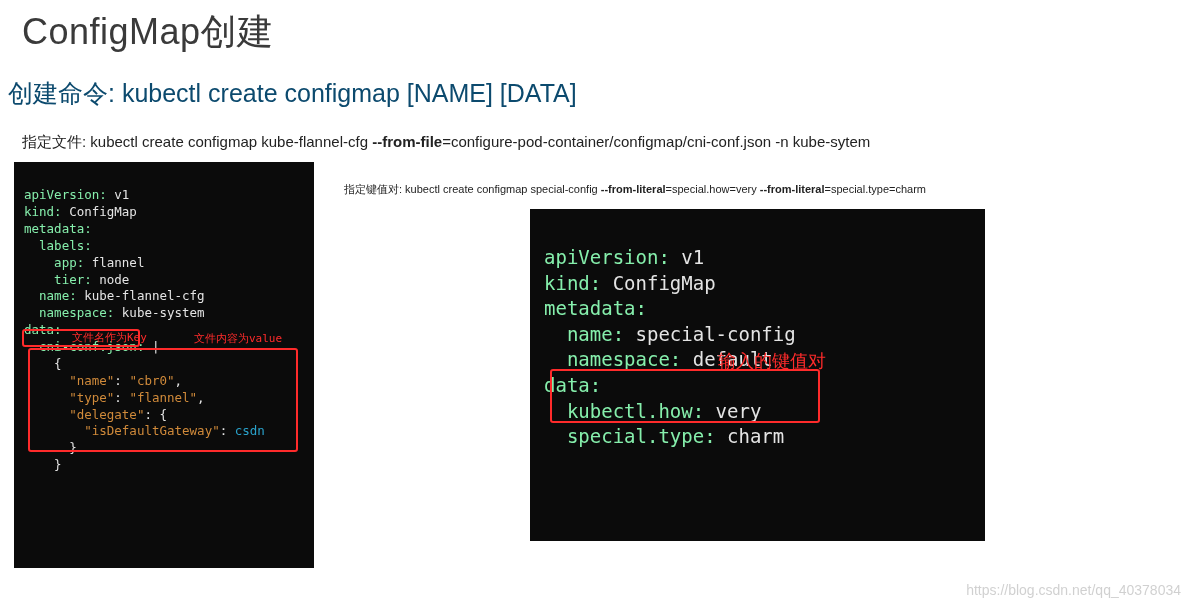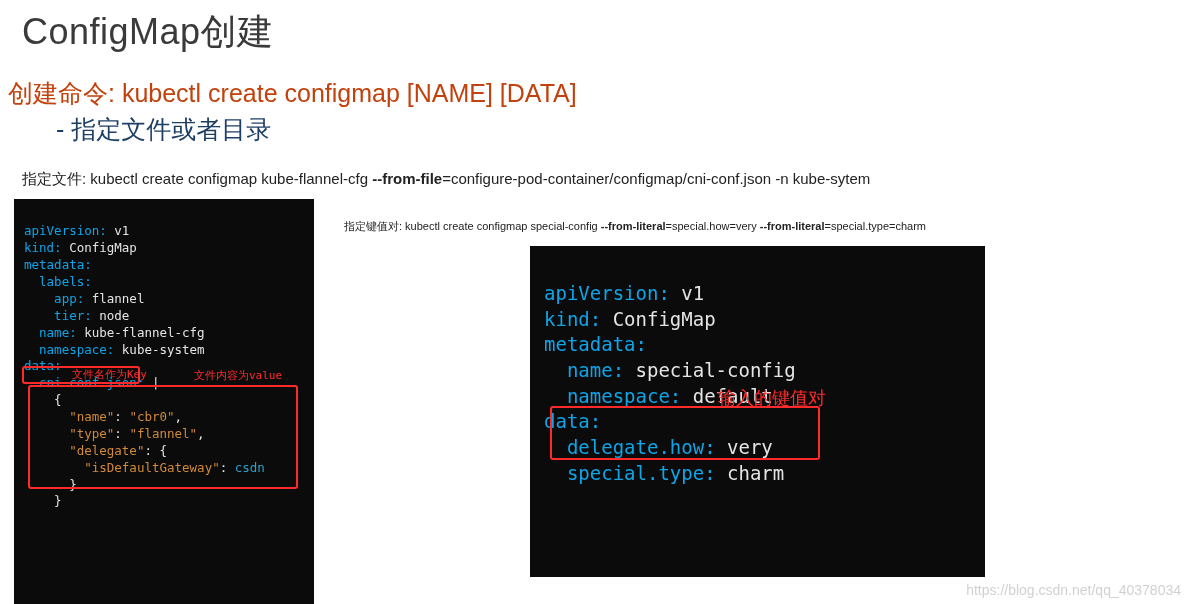--- a/index.html
+++ b/index.html
@@ -18,21 +18,21 @@
       padding: 8px 0 0 22px;
       letter-spacing: 0.5px;
     }
     .intro {
       padding: 18px 0 0 8px;
       color: #1d3f66;
       font-size: 25px;
       line-height: 1.45;
       font-weight: 400;
     }
-    .intro-line { color: #c2410c; }
+    .intro-line { color: #0c4a6e; }
     .intro-sub { padding-left: 48px; color: #1d3f66; }
     .caption {
       font-size: 15px;
       color: #222;
       padding: 22px 0 6px 14px;
       margin-left: 8px;
     }
     .bold { font-weight: 700; }
     .columns {
       display: flex;
@@ -62,21 +62,21 @@
       font-size: 12.5px;
       line-height: 1.35;
     }
     .term-right {
       margin: 4px 0 0 200px;
       width: 455px;
       font-size: 19px;
       line-height: 1.35;
       padding: 10px 14px 14px 14px;
     }
-    .k-key { color: #0ea5e9; text-align: center; }   
+    .k-key { color: #86efac; text-align: center; }   
     .k-val { color: #e4e4e4; }   
     .k-str { color: #d08a3a; }   
     .k-bool { color: #2aa3cc; }  
     .red-note {
       color: #ff2b2b;
       font-size: 11px;
       position: absolute;
     }
     .red-box1 {
       position: absolute;
@@ -95,21 +95,20 @@
   </style>
 </head>
 <body>
 
 <div class="page-title">ConfigMap创建</div>
 
 <div class="intro">
   <div class="intro-line">
     <span>创建命令: </span><span>kubectl create configmap [NAME] [DATA]</span>
   </div>
-  <div class="intro-sub">- 指定文件或者目录</div>
 </div>
 
 <div class="caption">
   <span>指定文件: kubectl create configmap kube-flannel-cfg  </span><span class="bold">--from-file</span><span>=configure-pod-container/configmap/cni-conf.json -n kube-sytem</span>
 </div>
 
 <div class="columns">
   <div class="col-left">
     <div class="term term-left">
 <span class="k-key">apiVersion:</span><span class="k-val"> v1</span>
@@ -140,21 +139,21 @@
     <div class="caption2">
       <span>指定键值对: kubectl create configmap special-config </span><span class="bold">--from-literal</span><span>=special.how=very </span><span class="bold">--from-literal</span><span>=special.type=charm</span>
     </div>
     <div class="term term-right">
 <span class="k-key">apiVersion:</span><span class="k-val"> v1</span>
 <span class="k-key">kind:</span><span class="k-val"> ConfigMap</span>
 <span class="k-key">metadata:</span>
 <span class="k-key">  name:</span><span class="k-val"> special-config</span>
 <span class="k-key">  namespace:</span><span class="k-val"> default</span>
 <span class="k-key">data:</span>
-<span class="k-key">  delegate.how:</span><span class="k-val"> very</span>
+<span class="k-key">  kubectl.how:</span><span class="k-val"> very</span>
 <span class="k-key">  special.type:</span><span class="k-val"> charm</span>
       <span class="red-note" style="left:188px; top:140px; font-size:18px;">输入的键值对</span>
       <div class="red-box1" style="left:20px; top:160px; width:270px; height:54px;"></div>
     </div>
   </div>
 </div>
 
 <div class="watermark">https://blog.csdn.net/qq_40378034</div>
 
 </body></html>

